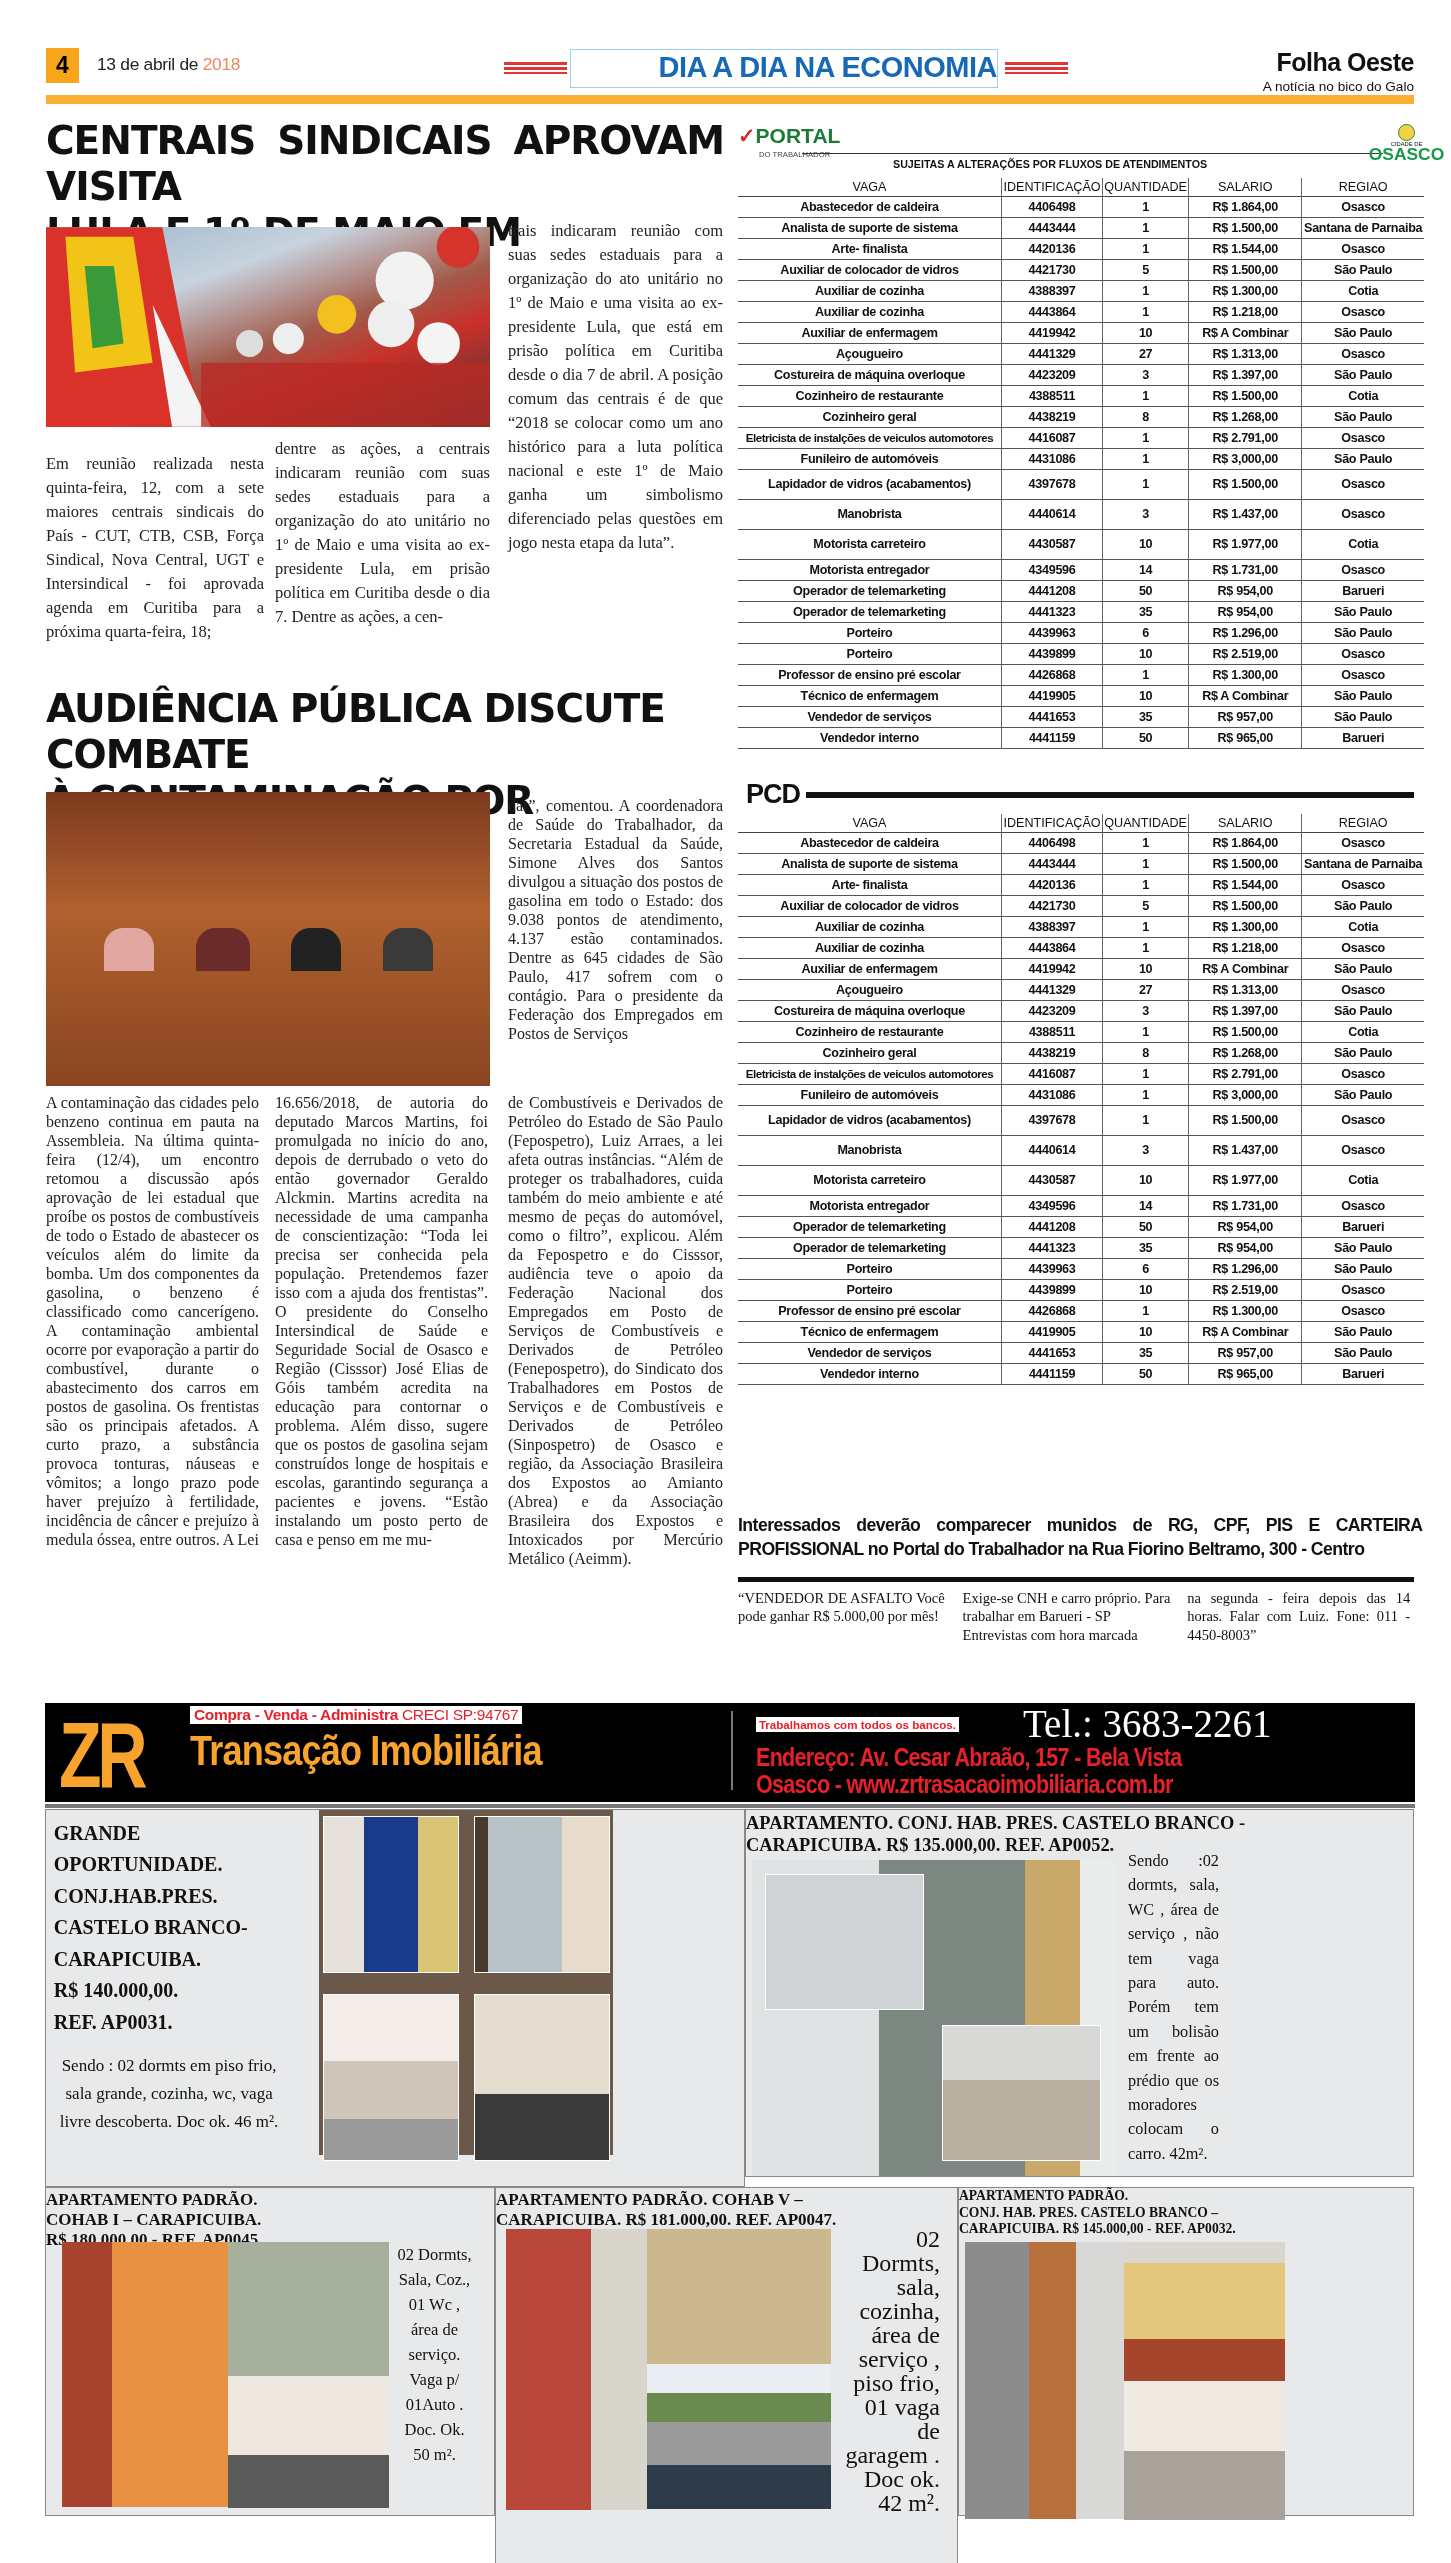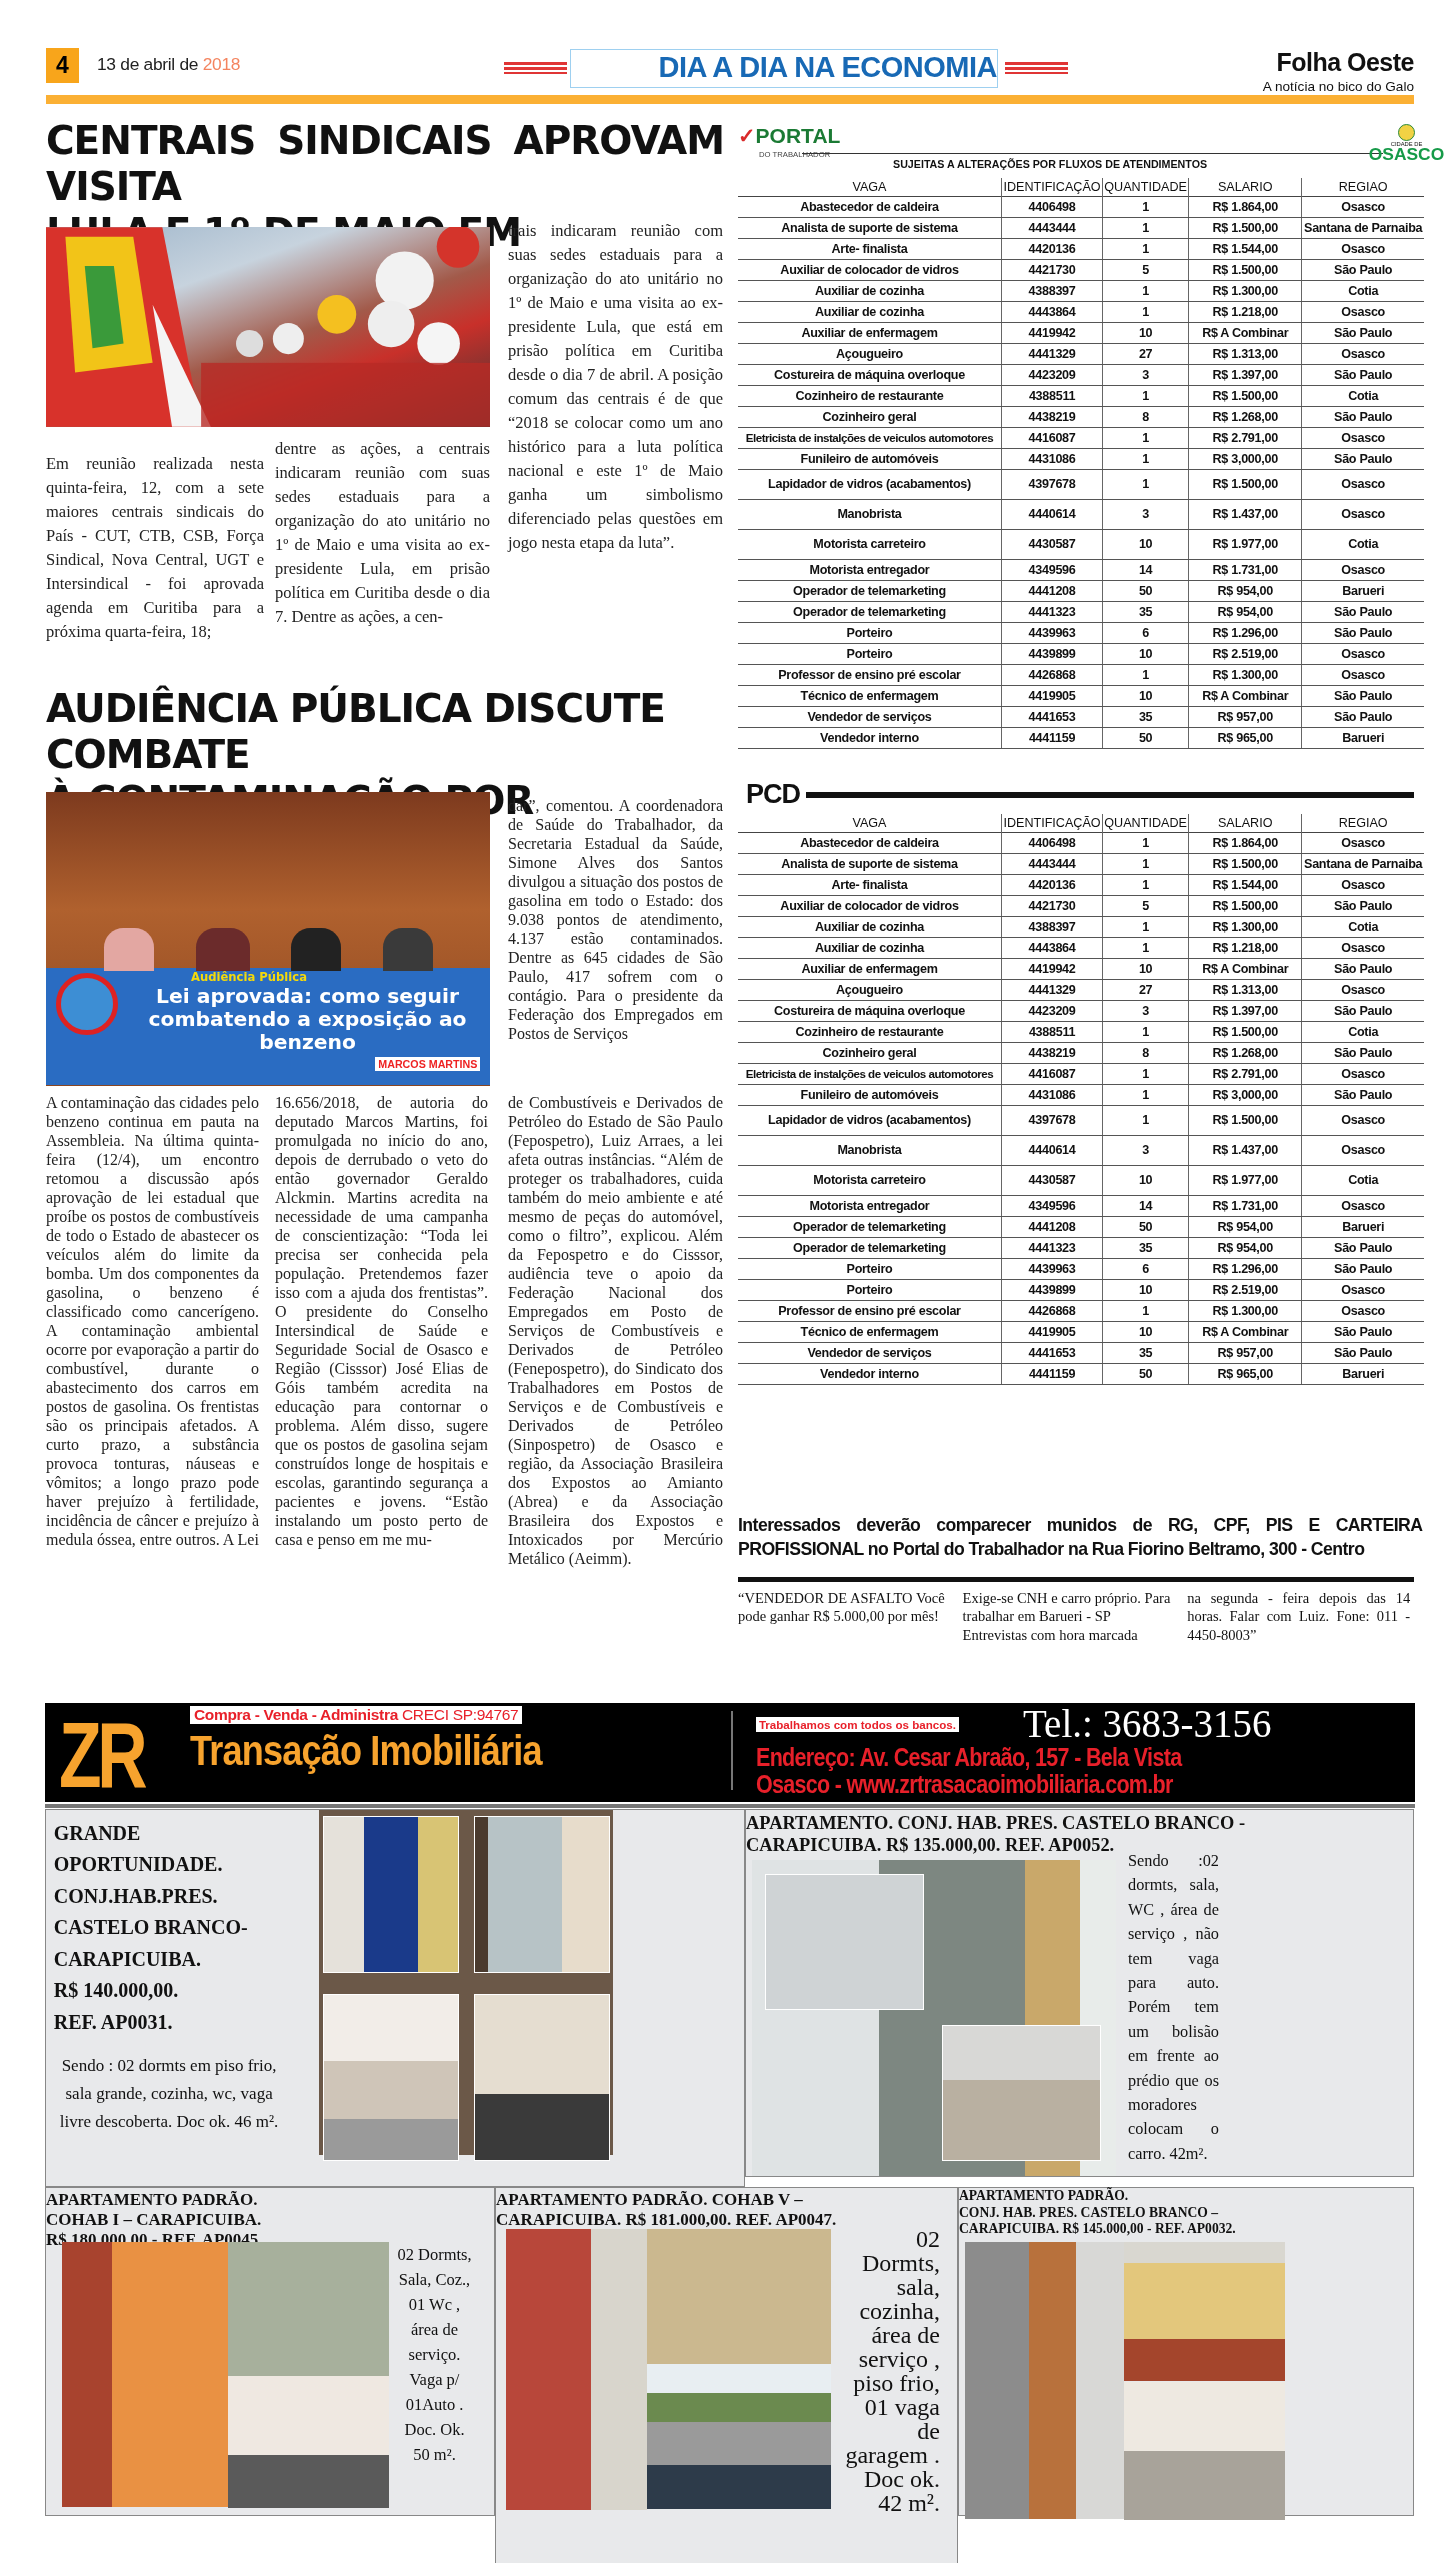--- a/index.html
+++ b/index.html
@@ -63,29 +63,20 @@
 </div>
 <div class="abs col" style="left:46px;top:452px;width:218px">Em reunião realizada nesta quinta-feira, 12, com a sete maiores centrais sindicais do País - CUT, CTB, CSB, Força Sindical, Nova Central, UGT e Intersindical - foi aprovada agenda em Curitiba para a próxima quarta-feira, 18;</div>
 <div class="abs col" style="left:275px;top:437px;width:215px">dentre as ações, a centrais indicaram reunião com suas sedes estaduais para a organização do ato unitário no 1º de Maio e uma visita ao ex-presidente Lula, em prisão política em Curitiba desde o dia 7. Dentre as ações, a cen-</div>
 <div class="abs col" style="left:508px;top:219px;width:215px">trais indicaram reunião com suas sedes estaduais para a organização do ato unitário no 1º de Maio e uma visita ao ex-presidente Lula, que está em prisão política em Curitiba desde o dia 7 de abril. A posição comum das centrais é de que “2018 se colocar como um ano histórico para a luta política nacional e este 1º de Maio ganha um simbolismo diferenciado pelas questões em jogo nesta etapa da luta”.</div>
 
 <div class="abs" style="left:46px;top:686px;width:678px">
   <div class="h1">AUDIÊNCIA PÚBLICA DISCUTE COMBATE</div>
   <div class="h1">À CONTAMINAÇÃO POR BENZENO</div>
 </div>
 <div class="abs photo" style="left:46px;top:792px;width:444px;height:294px;background:linear-gradient(#7d3a1e,#b0612e 40%,#8a4520)">
-  <div class="abs" style="left:0;top:176px;width:444px;height:117px;background:#2a6cc2">
-    <div class="abs" style="left:9.7px;top:4.8px;width:62px;height:62px;border-radius:50%;border:5.8px solid #d22;background:#3d8ed4"></div>
-    <div class="abs" style="left:145px;top:1.9px;font:bold 11.6px 'DejaVu Sans',sans-serif;color:#f5d90a">Audiência Pública</div>
-    <div class="abs" style="left:97px;top:17.4px;width:329px;text-align:center;font:bold 20.3px 'DejaVu Sans',sans-serif;color:#fff;line-height:23px">
-      <div>Lei aprovada: como seguir</div>
-      <div>combatendo a exposição ao benzeno</div>
-    </div>
-    <div class="abs" style="right:9.7px;bottom:13.6px;font:bold 10.7px 'Liberation Sans',sans-serif;color:#e22;background:#fff;padding:1px 2.9px">MARCOS MARTINS</div>
-  </div>
   <div class="abs" style="left:58px;top:136px;width:329px;height:43px;display:flex;justify-content:space-between">
     <div style="width:50px;height:43px;border-radius:19.4px 19.4px 0 0;background:#e3a7a2"></div>
     <div style="width:54px;height:43px;border-radius:19.4px 19.4px 0 0;background:#6b2b2b"></div>
     <div style="width:50px;height:43px;border-radius:19.4px 19.4px 0 0;background:#222"></div>
     <div style="width:50px;height:43px;border-radius:19.4px 19.4px 0 0;background:#3a3a3a"></div>
   </div>
 </div>
 <div class="abs col" style="left:46px;top:1093px;width:213px;font-size:16px;line-height:19px">A contaminação das cidades pelo benzeno continua em pauta na Assembleia. Na última quinta-feira (12/4), um encontro retomou a discussão após aprovação de lei estadual que proíbe os postos de combustíveis de todo o Estado de abastecer os veículos além do limite da bomba. Um dos componentes da gasolina, o benzeno é classificado como cancerígeno. A contaminação ambiental ocorre por evaporação a partir do combustível, durante o abastecimento dos carros em postos de gasolina. Os frentistas são os principais afetados. A curto prazo, a substância provoca tonturas, náuseas e vômitos; a longo prazo pode haver prejuízo à fertilidade, incidência de câncer e prejuízo à medula óssea, entre outros. A Lei</div>
 <div class="abs col" style="left:275px;top:1093px;width:213px;font-size:16px;line-height:19px">16.656/2018, de autoria do deputado Marcos Martins, foi promulgada no início do ano, depois de derrubado o veto do então governador Geraldo Alckmin. Martins acredita na necessidade de uma campanha de conscientização: “Toda lei precisa ser conhecida pela população. Pretendemos fazer isso com a ajuda dos frentistas”. O presidente do Conselho Intersindical de Saúde e Seguridade Social de Osasco e Região (Cisssor) José Elias de Góis também acredita na educação para contornar o problema. Além disso, sugere que os postos de gasolina sejam construídos longe de hospitais e escolas, garantindo segurança a pacientes e jovens. “Estão instalando um posto perto de casa e penso em me mu-</div>
 <div class="abs col" style="left:508px;top:796px;width:215px;font-size:16px;line-height:19px">dar”, comentou. A coordenadora de Saúde do Trabalhador, da Secretaria Estadual da Saúde, Simone Alves dos Santos divulgou a situação dos postos de gasolina em todo o Estado: dos 9.038 pontos de atendimento, 4.137 estão contaminados. Dentre as 645 cidades de São Paulo, 417 sofrem com o contágio. Para o presidente da Federação dos Empregados em Postos de Serviços</div>
@@ -494,21 +485,21 @@
   <div style="width:211px">Exige-se CNH e carro próprio. Para trabalhar em Barueri - SP Entrevistas com hora marcada</div>
   <div style="width:223px;text-align:justify">na segunda - feira depois das 14 horas. Falar com Luiz. Fone: 011 - 4450-8003”</div>
 </div>
 
 <div class="abs" style="left:45px;top:1703px;width:1370px;height:99px;background:#000">
   <div class="abs" style="left:145px;top:2.9px;background:#fff;padding:0 3.9px;font:bold 15.5px 'Liberation Sans',sans-serif;color:#e8202a;letter-spacing:-0.3px"><span>Compra - Venda - Administra</span> <span style="font-weight:normal">CRECI SP:94767</span></div>
   <div class="abs" style="left:13.6px;top:5.8px;font:bold 93px 'Liberation Sans',sans-serif;color:#f7a32e;letter-spacing:-5.8px;line-height:93px;transform:scaleX(.75);transform-origin:left">ZR</div>
   <div class="abs" style="left:145px;top:23px;font:bold 43px 'Liberation Sans',sans-serif;color:#f7a32e;letter-spacing:-1px;transform:scaleX(.84);transform-origin:left">Transação Imobiliária</div>
   <div class="abs" style="left:686px;top:7.7px;width:1.9px;height:79px;background:#777"></div>
   <div class="abs" style="left:711px;top:13.6px;background:#fff;padding:1px 2.9px;font:bold 11.6px 'Liberation Sans',sans-serif;color:#e8202a">Trabalhamos com todos os bancos.</div>
-  <div class="abs" style="left:978px;top:-1.9px;font:39px 'Liberation Serif',serif;color:#fff">Tel.: 3683-3156</div>
+  <div class="abs" style="left:978px;top:-1.9px;font:39px 'Liberation Serif',serif;color:#fff">Tel.: 3683-2261</div>
   <div class="abs" style="left:711px;top:41px;font:bold 25px 'Liberation Sans',sans-serif;color:#e8202a;letter-spacing:-0.8px;line-height:27px;transform:scaleX(.86);transform-origin:left;white-space:nowrap">
     <div>Endereço: Av. Cesar Abraão, 157 - Bela Vista</div>
     <div>Osasco - www.zrtrasacaoimobiliaria.com.br</div>
   </div>
 </div>
 <div class="abs" style="left:45px;top:1804px;width:1370px;height:3.9px;background:#777"></div>
 
 <div class="abs ad-box" style="left:45px;top:1809px;width:700px;height:378px">
   <div class="abs ad-title" style="left:7.7px;top:7.7px;width:227px;font-size:20px;line-height:31.5px">
     <div>GRANDE</div>

